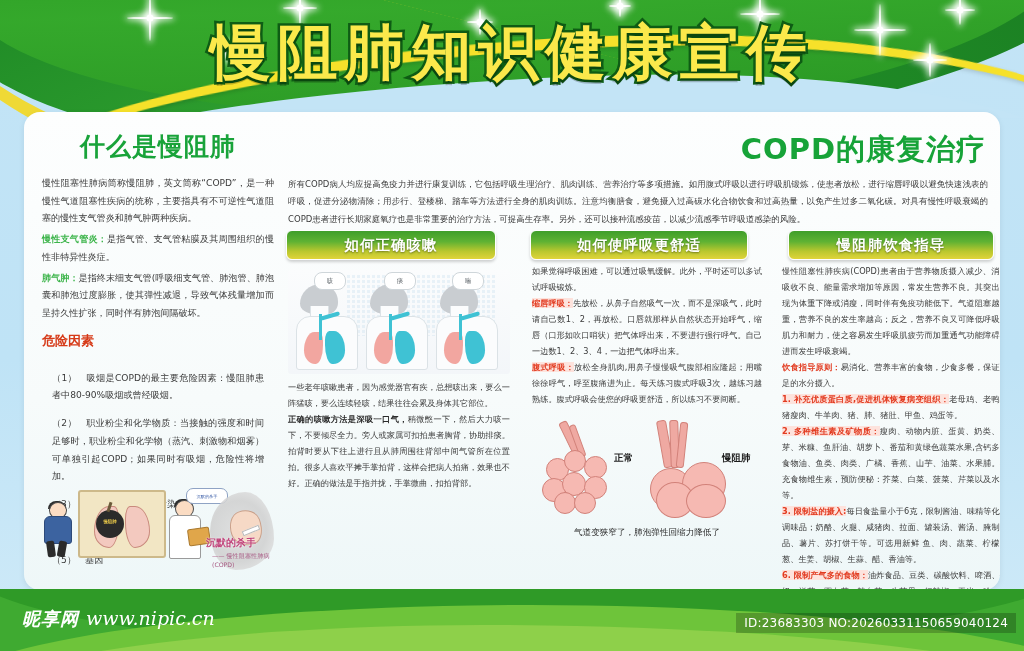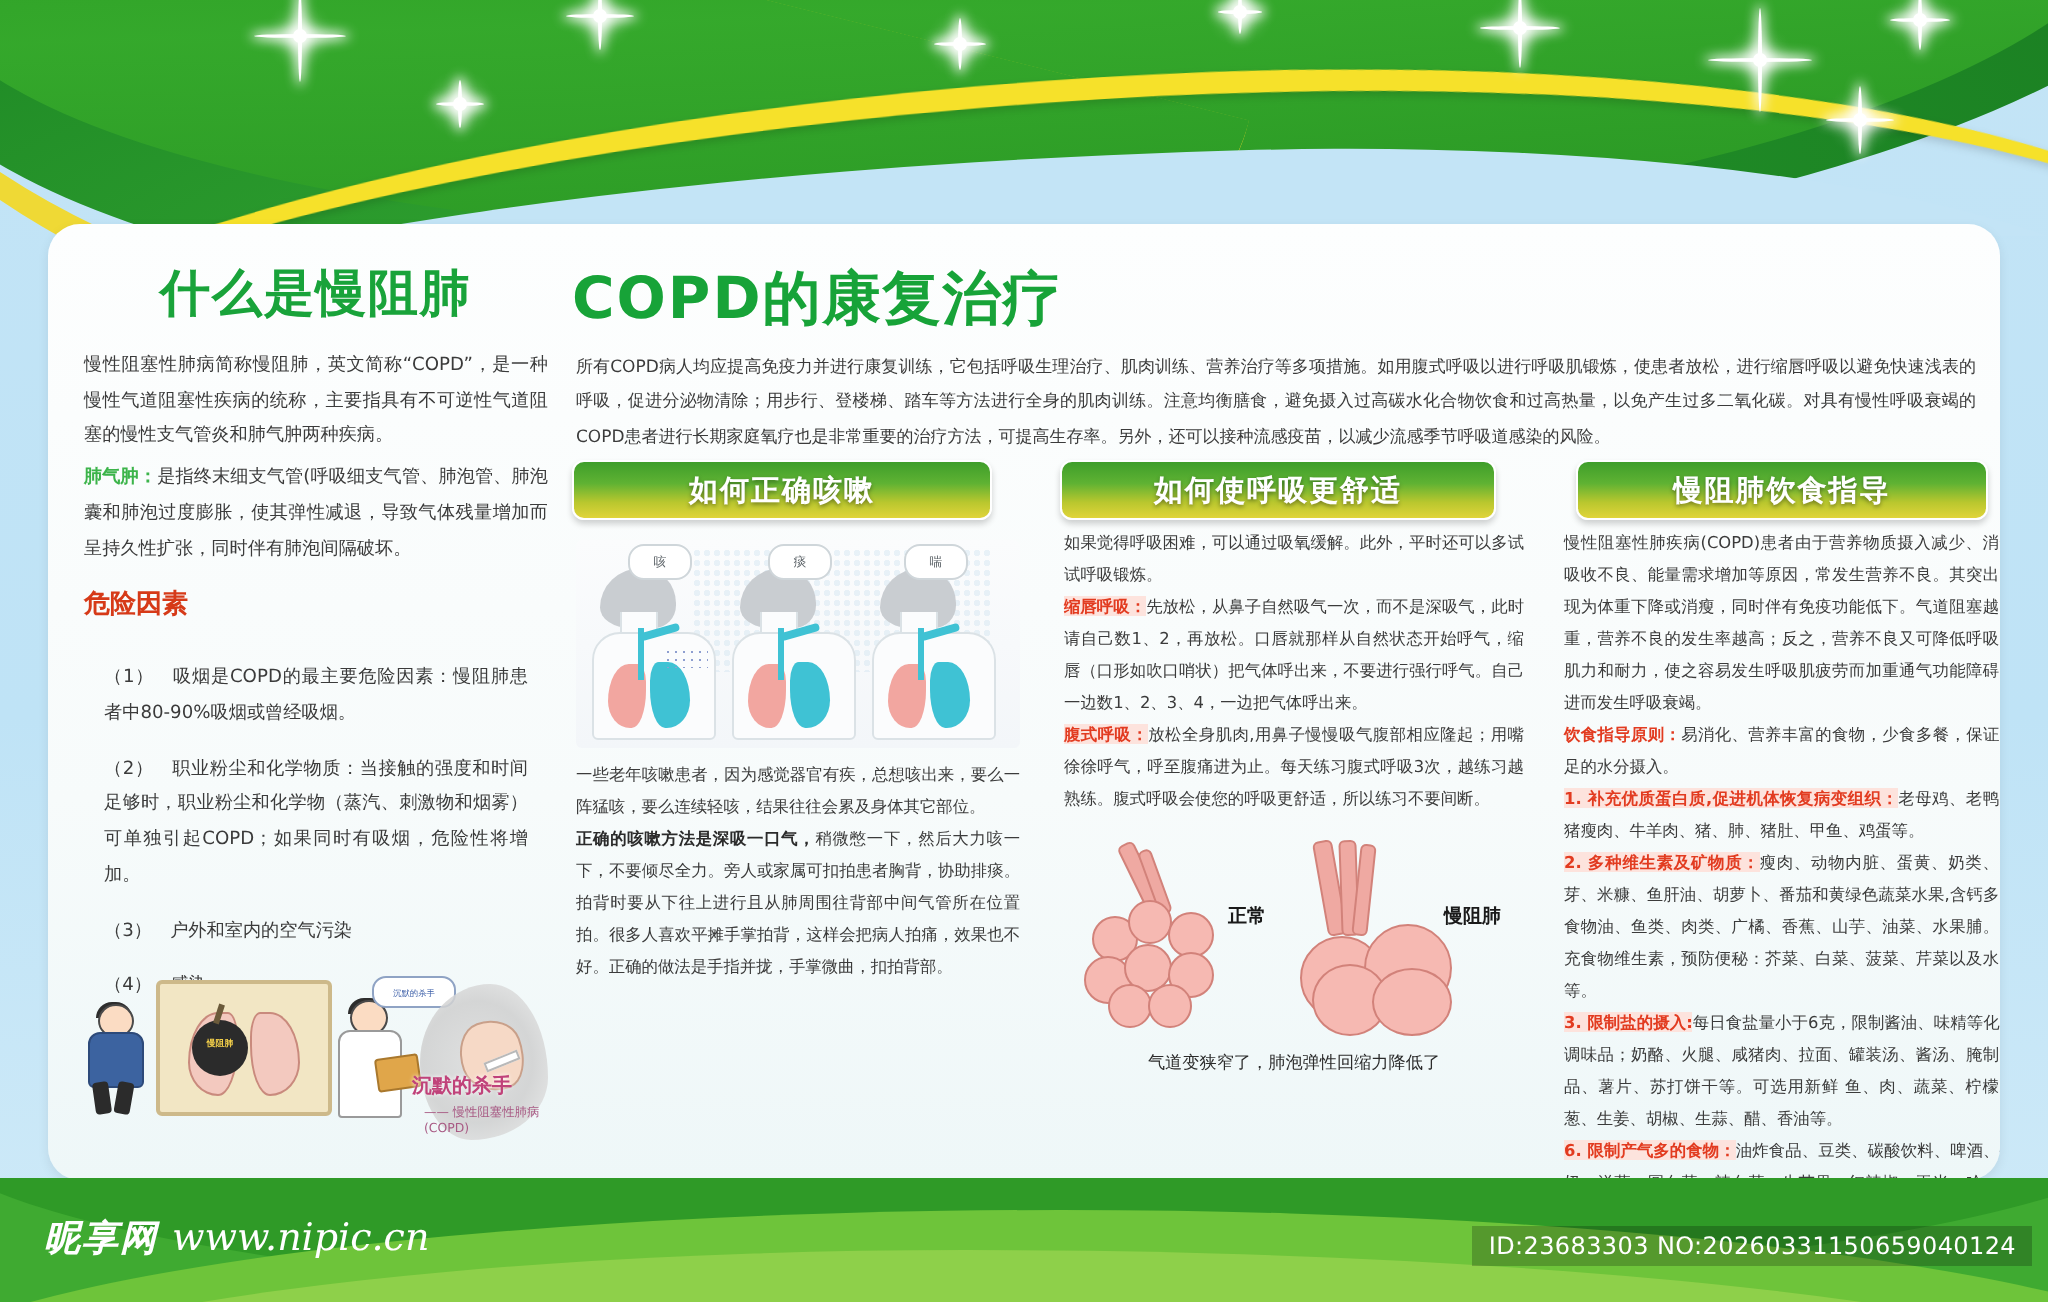--- a/index.html
+++ b/index.html
@@ -102,21 +102,21 @@
   .hand{position:absolute;left:196px;top:26px;width:30px;height:34px;
     background:#f6d9c6;border:1.5px solid #c9a08a;
     border-radius:45% 55% 40% 60%/55% 40% 60% 45%;transform:rotate(-20deg);}
   .cig{position:absolute;left:208px;top:44px;width:16px;height:3px;background:#fff;
     border:.8px solid #b9b9b9;transform:rotate(-22deg);}
   .killer{position:absolute;left:172px;top:52px;font-size:10px;font-weight:bold;color:#c0427a;
     text-shadow:0 0 2px #fff;}
   .killer-sub{position:absolute;left:178px;top:68px;font-size:6.2px;color:#a85a84;}
 
   
-  .center-head{position:absolute;left:262px;top:18px;width:700px;text-align:left;
+  .center-head{position:absolute;left:262px;top:18px;width:700px;text-align:right;
     color:#17a338;font-weight:bold;font-size:29px;letter-spacing:1px;}
   .intro{position:absolute;left:264px;top:64px;width:700px;font-size:8.5px;
     line-height:2.05;color:#3b3b3b;text-align:justify;}
 
   
   .badges{position:absolute;left:262px;top:118px;width:706px;height:30px;}
   .badge{position:absolute;top:0;height:28px;border-radius:6px;
     background:linear-gradient(180deg,#3f9e2a 0%,#5fb233 38%,#b9c72e 72%,#e0d43a 100%);
     border:1.5px solid #fff;box-shadow:0 2px 3px rgba(0,0,0,.18);
     display:flex;align-items:center;justify-content:center;
@@ -239,28 +239,30 @@
       <i class="h" style="width:22px;"></i>
         <i class="v" style="height:22px;"></i>
         <i class="c"></i>
       </div>
     <div class="spark" style="left:480px;top:22px;">
       <i class="h" style="width:26px;"></i>
         <i class="v" style="height:26px;"></i>
         <i class="c"></i>
       </div>
 
+    <div class="title">慢阻肺知识健康宣传</div>
   </div>
 
   <div class="panel">
     <div class="panel-inner">
 
       <div class="colL">
         <div class="h-green">什么是慢阻肺</div>
         <p class="p">慢性阻塞性肺病简称慢阻肺，英文简称“COPD”，是一种慢性气道阻塞性疾病的统称，主要指具有不可逆性气道阻塞的慢性支气管炎和肺气肿两种疾病。</p>
+        <p class="p"><span class="lead-g">慢性支气管炎：</span><span>是指气管、支气管粘膜及其周围组织的慢性非特异性炎症。</span></p>
         <p class="p"><span class="lead-g">肺气肿：</span><span>是指终末细支气管(呼吸细支气管、肺泡管、肺泡囊和肺泡过度膨胀，使其弹性减退，导致气体残量增加而呈持久性扩张，同时伴有肺泡间隔破坏。</span></p>
 
         <div class="h-red">危险因素</div>
         <p class="li">（1）　吸烟是COPD的最主要危险因素：慢阻肺患者中80-90%吸烟或曾经吸烟。</p>
         <p class="li">（2）　职业粉尘和化学物质：当接触的强度和时间足够时，职业粉尘和化学物（蒸汽、刺激物和烟雾）可单独引起COPD；如果同时有吸烟，危险性将增加。</p>
         <p class="li">（3）　户外和室内的空气污染</p>
         <p class="li">（4）　感染</p>
         <p class="li">（5）　基因</p>
       </div>
 

